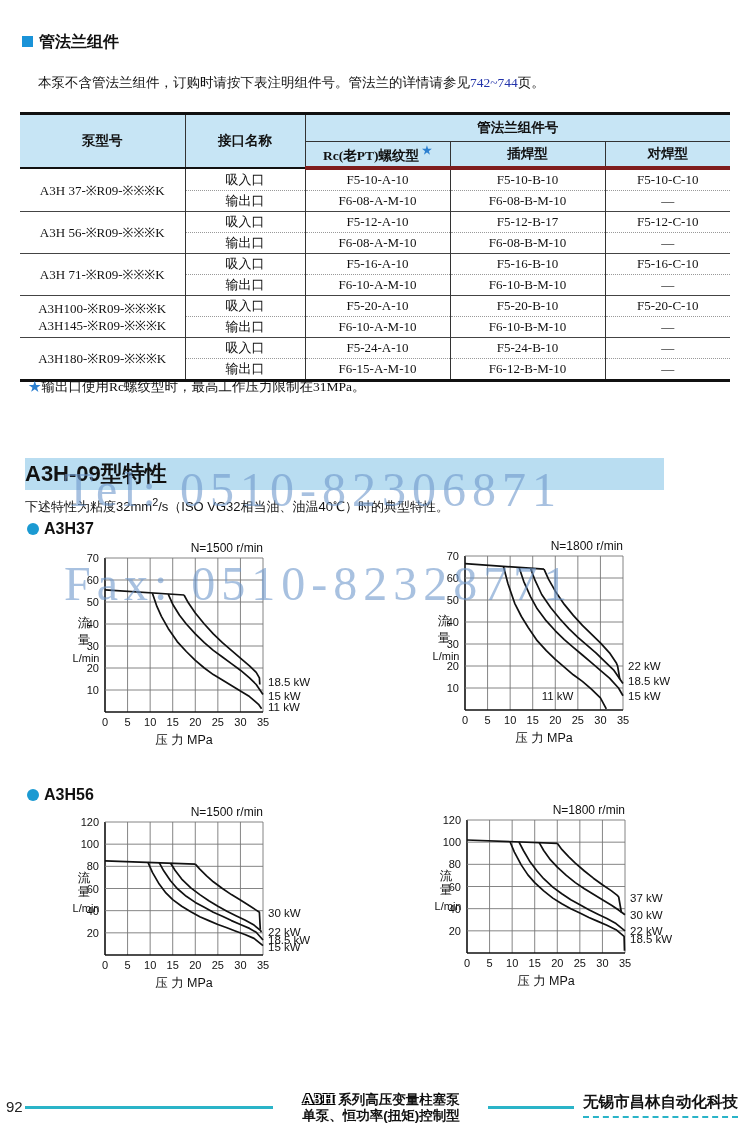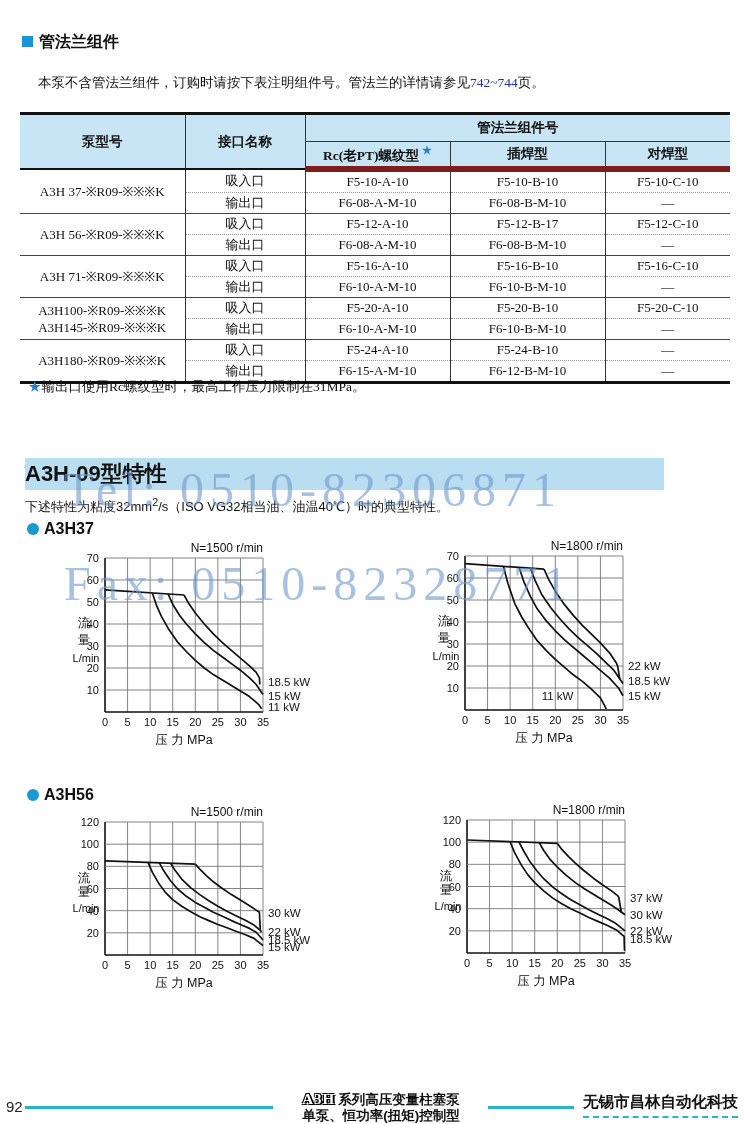--- a/index.html
+++ b/index.html
@@ -15,21 +15,21 @@
   .intro{position:absolute;left:38px;top:74px;margin:0;font:13.5px "Liberation Serif",serif;}
   .pagelink{color:#2233aa;text-decoration:none;}
   
   .flange{position:absolute;left:20px;top:112px;width:710px;border-collapse:collapse;table-layout:fixed;
           border-top:3px solid #111;border-bottom:3px solid #111;}
   .flange th,.flange td{border-left:1px solid #333;padding:0;text-align:center;
           font:13px "Liberation Serif",serif;}
   .flange th{background:#c7e5f5;font-size:13.5px;font-weight:600;}
   .flange th.pump,.flange td.pump{border-left:none;}
   .flange thead tr:first-child th{height:26px;}
-  .flange thead tr:last-child th{height:24px;border-top:1px solid #333;border-bottom:6px solid #7f1d1d;}
+  .flange thead tr:last-child th{height:24px;border-top:1px solid #333;border-bottom:4px solid #7f1d1d;}
   .flange thead th[rowspan]{border-bottom:2px solid #111;}
   .flange tbody td{height:20px;}
   .flange tbody tr.gstart td{border-top:1px solid #444;}
   .flange tbody tr.inner td{border-top:1px dotted #999;}
   .flange td.pump{white-space:pre-line;line-height:17px;}
   .star{color:#2b7fd0;}
   .substar{color:#2b7fd0;font-size:11px;vertical-align:super;margin-left:3px;}
   .footnote{position:absolute;left:22px;top:372px;margin:6px;font:13.5px "Liberation Serif",serif;}
   
   .sec2banner{position:absolute;left:25px;top:458px;width:639px;height:32px;background:#b9ddf1;

